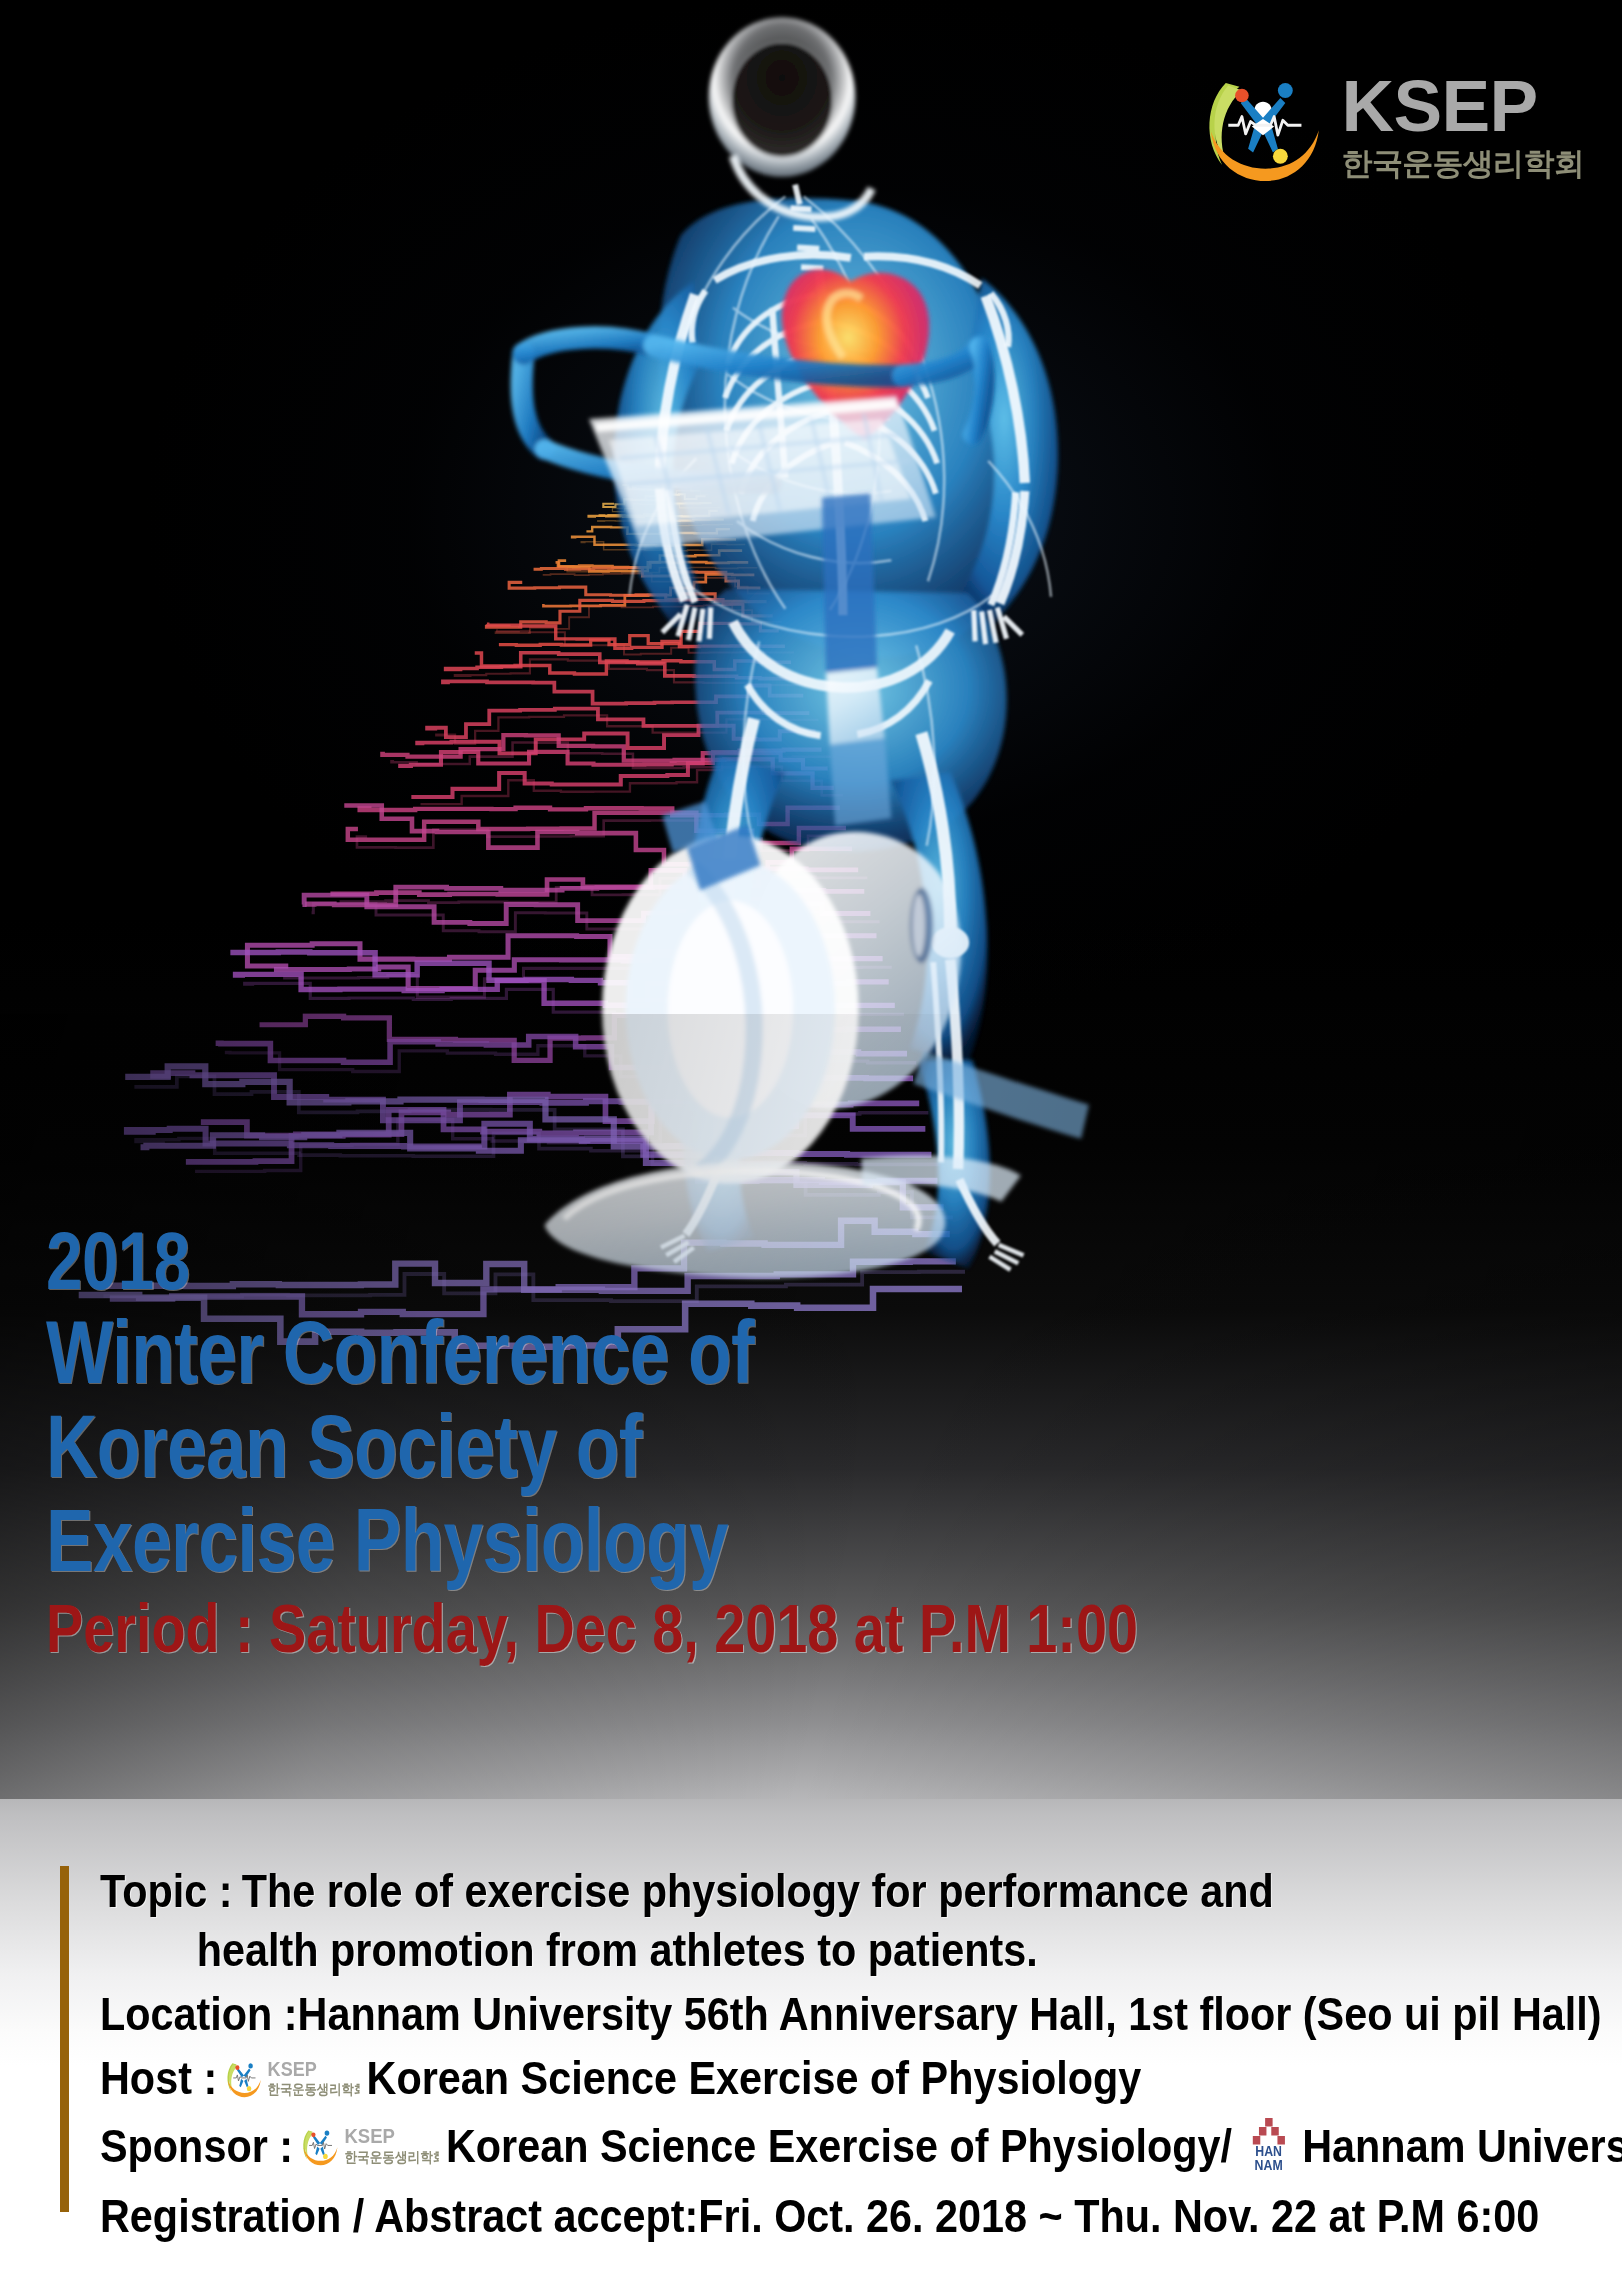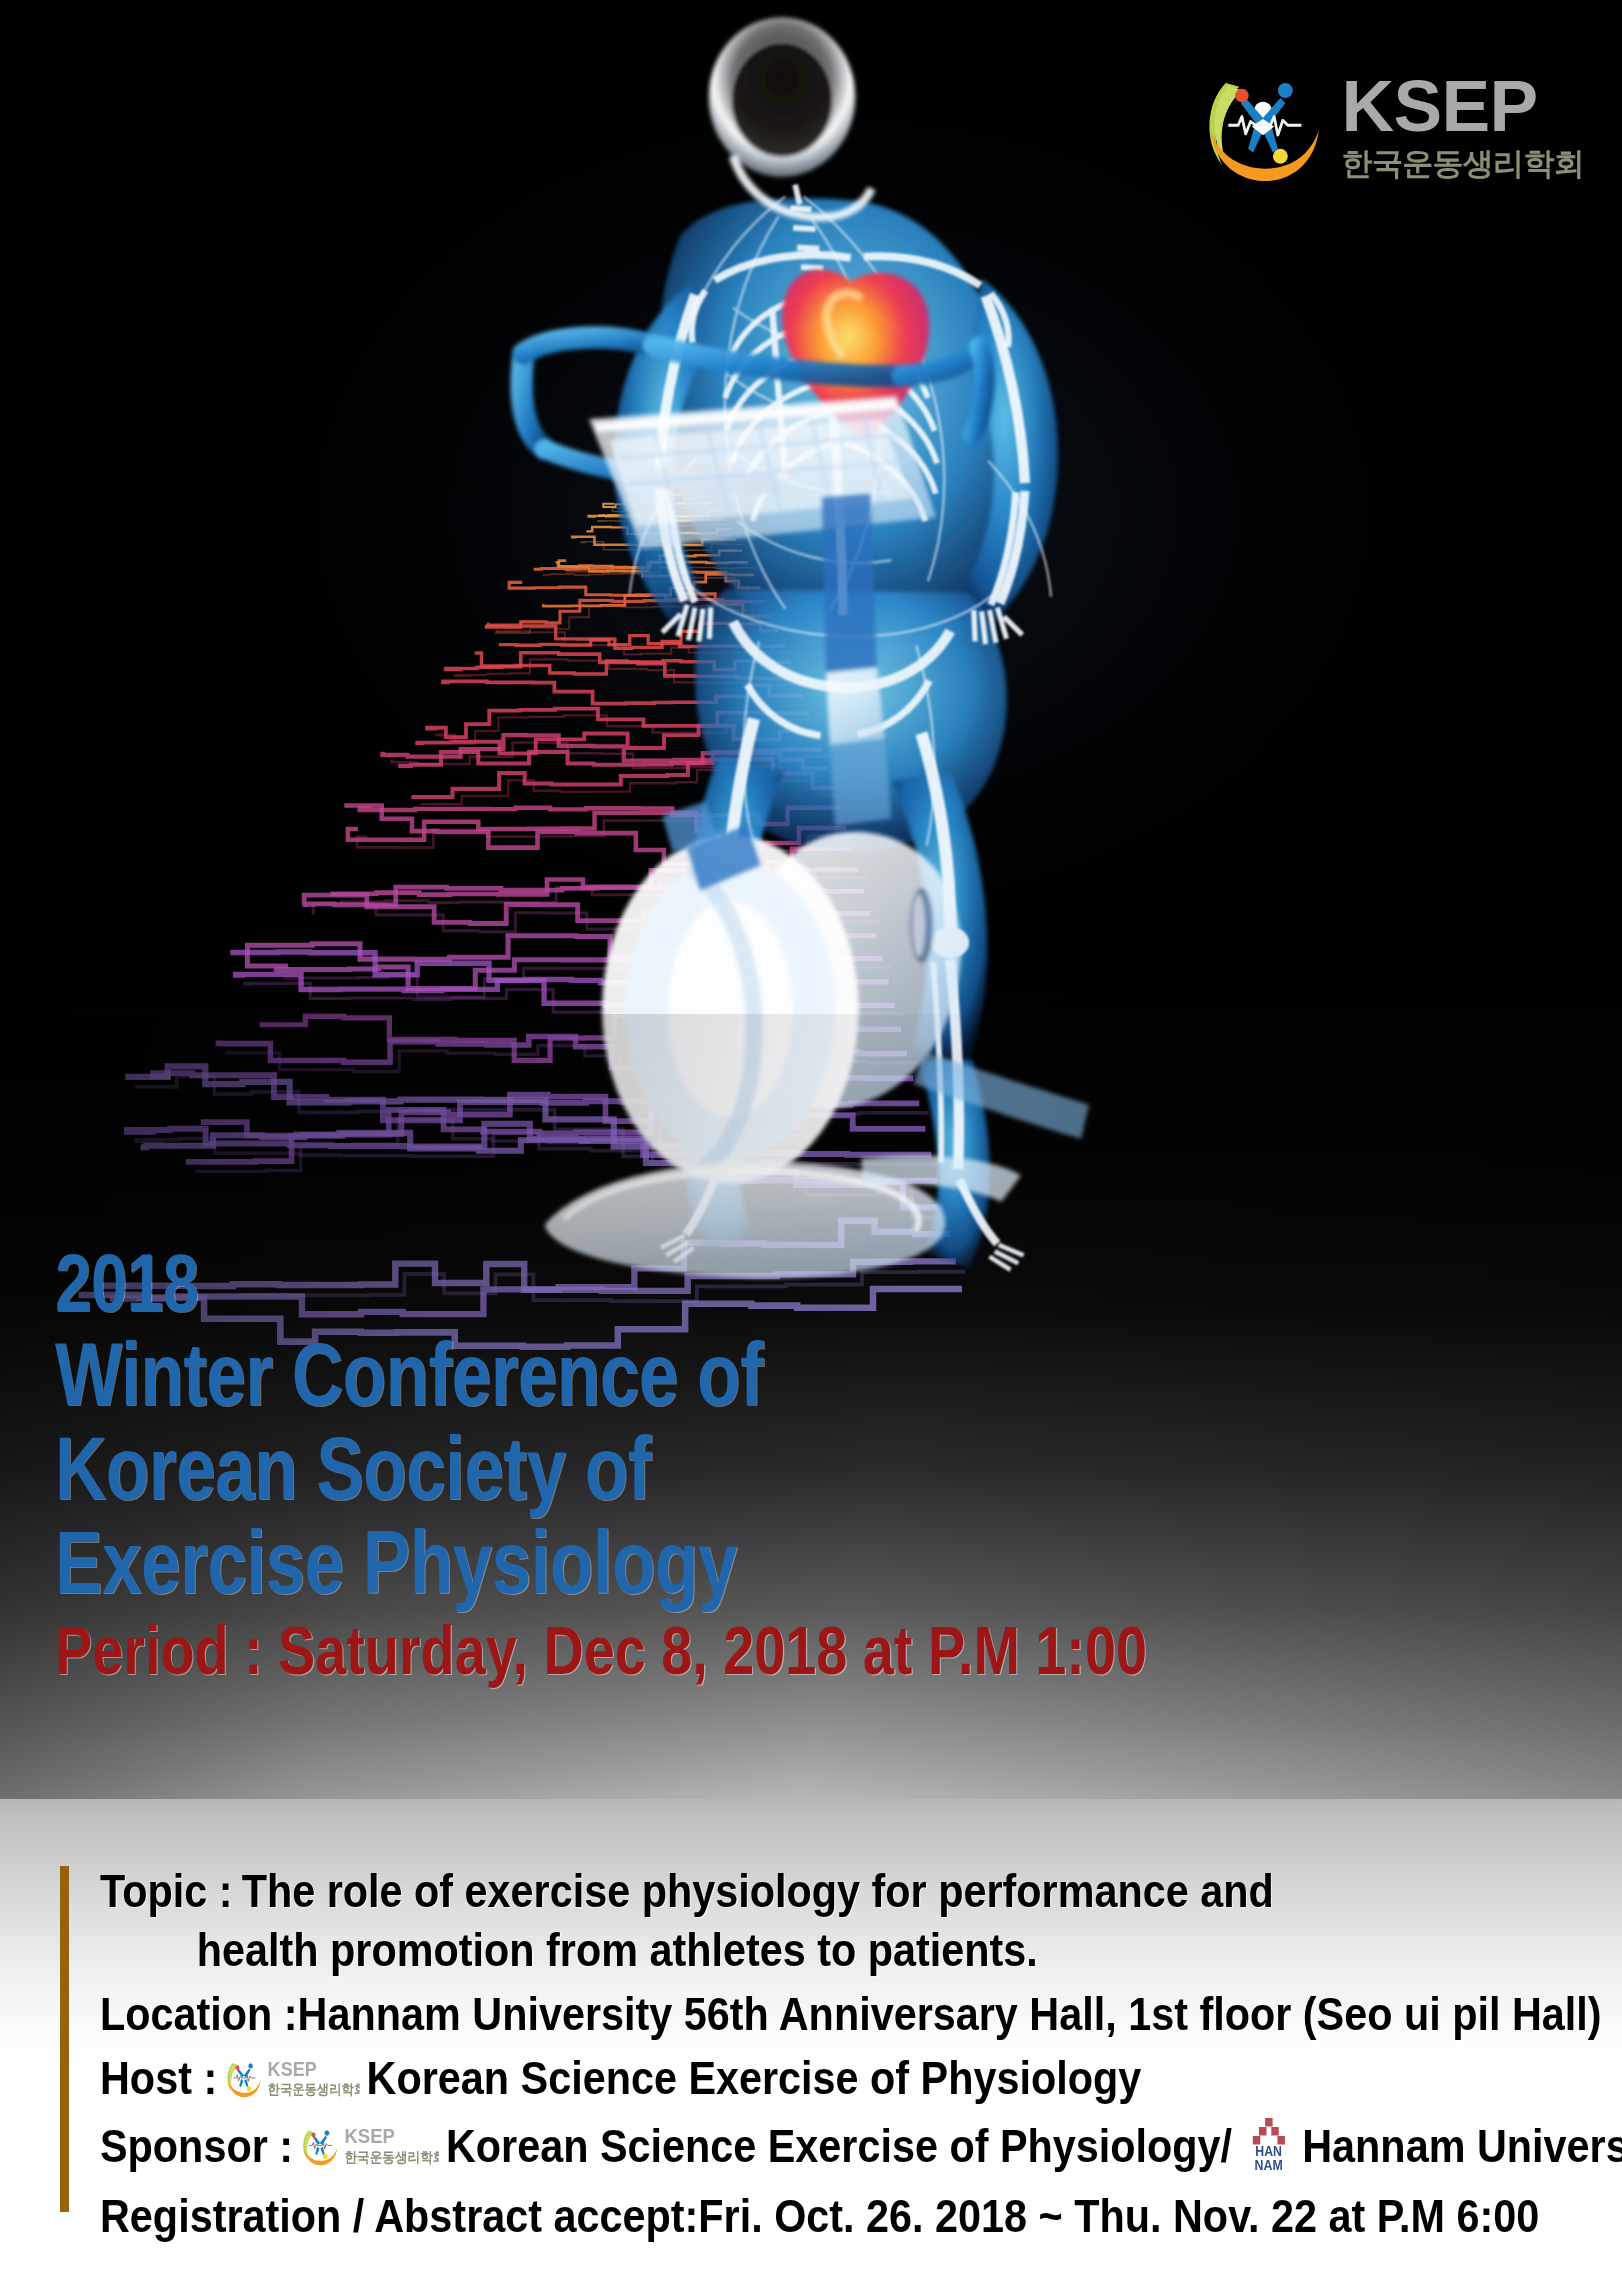--- a/index.html
+++ b/index.html
@@ -65,21 +65,21 @@
     color:#a9a9a9; font-family:"Liberation Sans", sans-serif;
   }
   .ksep-sub{
     font-size:31px; font-weight:bold; letter-spacing:-0.7px;
     color:#8e8e77; margin-top:5.2px;
     font-family:"DejaVu Sans", sans-serif;
   }
 
   
   .title-block{
-    position:absolute; left:55px; top:1222px; width:1047px;margin-top:22px;
+    position:absolute; left:46px; top:1222px; width:1047px;
   }
   .tline{
     font-family:"Liberation Sans Narrow","Liberation Sans", sans-serif;
     font-weight:bold;
     font-size:89px;
     line-height:0.95;
     letter-spacing:-0.7px;
     color:#1f66ad;
     transform:scaleX(0.80);
     transform-origin:left center;

